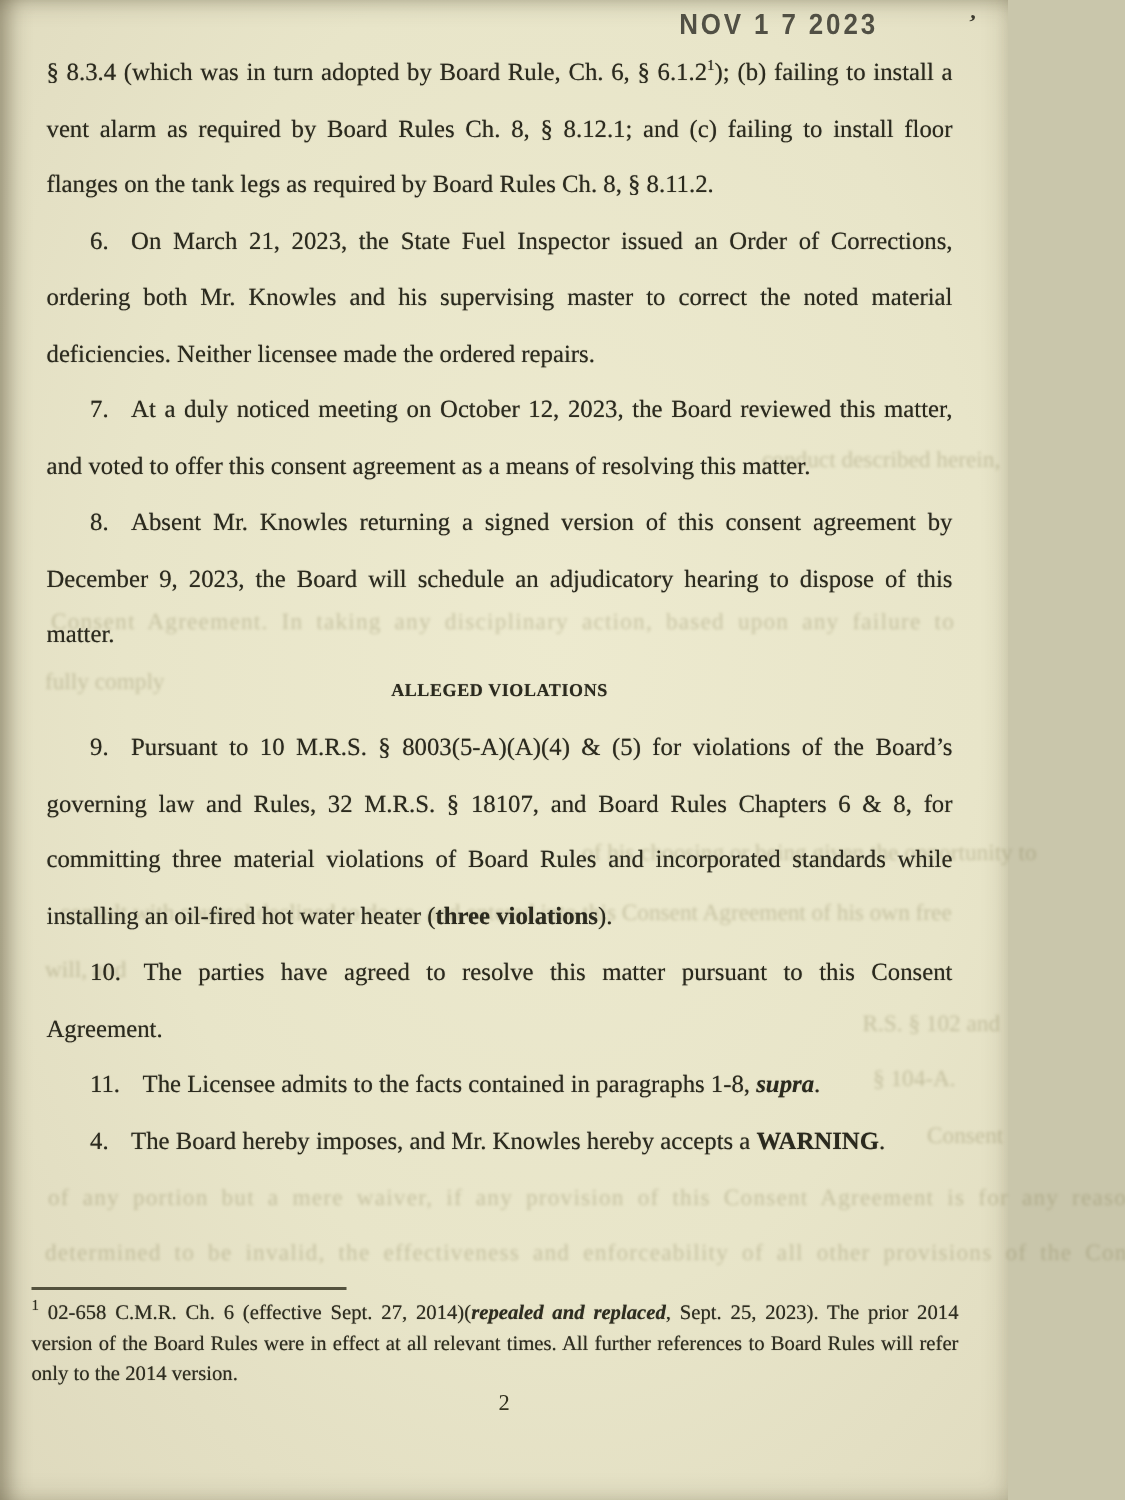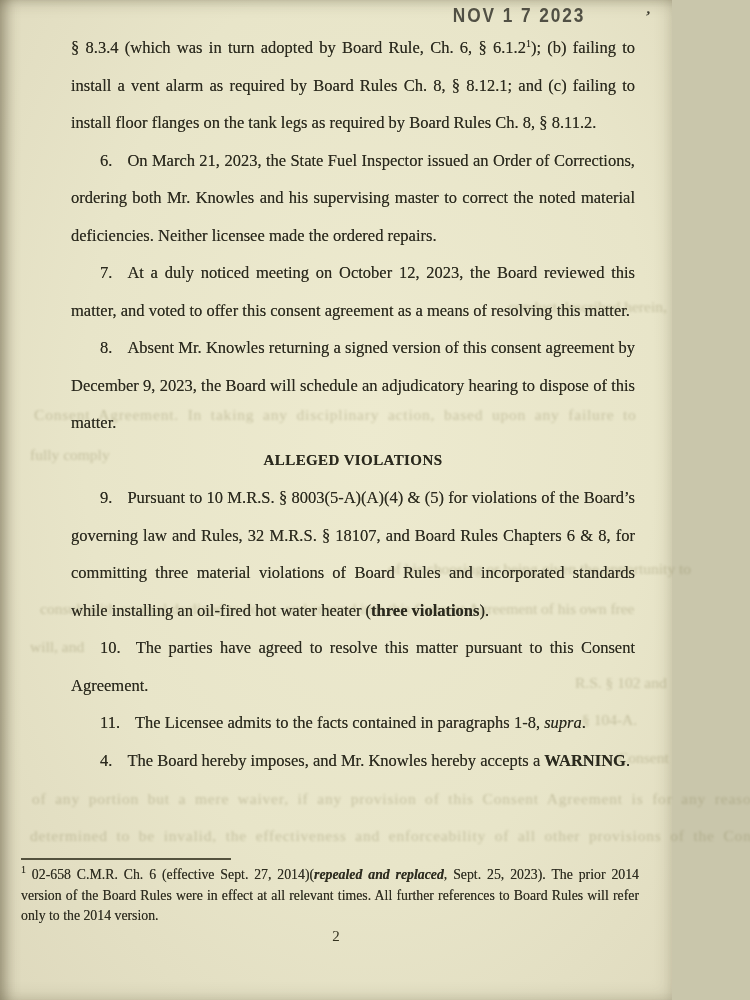--- a/index.html
+++ b/index.html
@@ -30,36 +30,35 @@
   }
   .corner-mark{
     position:absolute;top:8px;right:22px;
     font-size:15px;font-weight:700;color:#3c3b30;
     transform:rotate(12deg);
   }
   .content{
     position:absolute;top:29px;left:31px;right:37px;
     font-size:16.5px;line-height:37.5px;
     text-align:justify;
-    margin-left:40px;
   }
   .content p{margin:0;}
   p.numbered{text-indent:29px;}
   .pnum{display:inline;}
   .gap{display:inline-block;width:15px;}
   .heading{
-    margin:0;font-size:15px;line-height:37.5px;
+    margin:0;font-size:12px;line-height:37.5px;
     font-weight:700;text-align:center;letter-spacing:.4px;
     text-indent:0;
   }
   .content, .heading, .fn-text{
     text-shadow:0 0 .6px rgba(43,42,30,.65);
   }
   sup{font-size:10px;line-height:0;vertical-align:super;}
-  .supra{font-style:italic;}
+  .supra{font-style:italic;font-weight:bold;}
   .strong{font-weight:700;}
   .footnote{
     position:absolute;left:21px;right:33px;top:858px;font-family:Liberation Serif, serif;
   }
   .fn-rule{
     width:210px;height:0;
     border-top:2px solid rgba(58,56,38,.85);
     margin-bottom:5px;
   }
   .fn-text{

